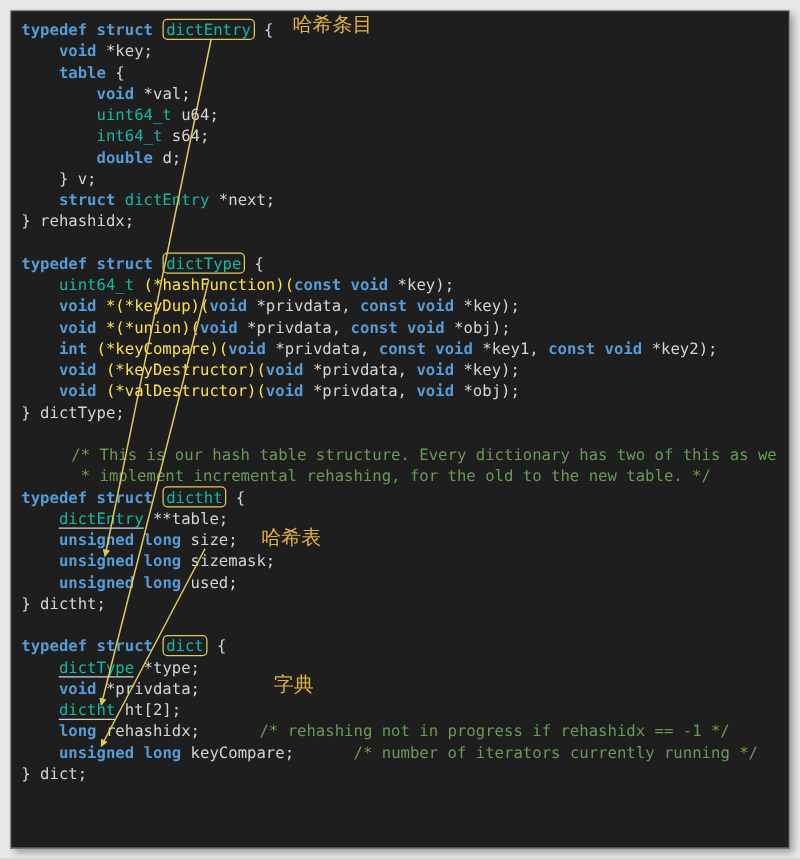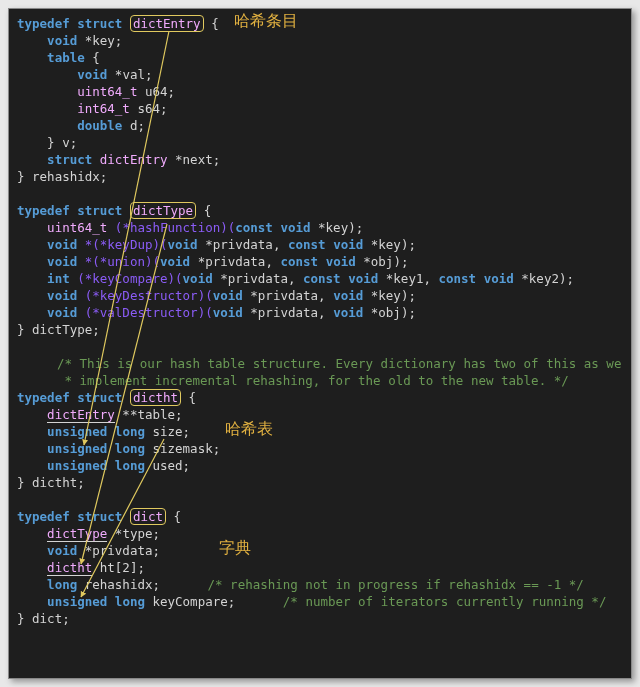--- a/index.html
+++ b/index.html
@@ -1,22 +1,22 @@
 <!DOCTYPE html>
 <html><head>
 <meta charset="utf-8">
 <style>
   html,body{margin:0;padding:0;background:#e8e8e8;}
   body{display:flex;justify-content:center;align-items:flex-start;padding:8px;box-sizing:border-box;}
   .frame{width:624px;height:671px;background:#1e1e1e;border:1px solid #888;box-shadow:3px 3px 6px rgba(0,0,0,0.35);box-sizing:border-box;padding:6px 8px;position:relative;font-family:Consolas,Menlo,monospace;font-size:12.5px;line-height:17px;color:#d4d4d4;overflow:hidden;}
   pre.code{margin:0;white-space:pre;position:relative;z-index:1;}
   .kw{color:#569cd6;font-weight:bold;}       
-  .ty{color:#f0abfc;}
+  .ty{color:#14b8a6;}
   .cm{color:#6a9955;margin-left:40px;}
-  .fn{color:#8b5cf6;}       
+  .fn{color:#fde047;}       
   .box{border:1.5px solid #e0c95f;border-radius:4px;padding:0 2px;}
   .underline{border-bottom:1px solid #d4d4d4;}
   .ann{position:absolute;color:#e0b040;font-family:"Microsoft YaHei","PingFang SC",sans-serif;font-size:16px;z-index:3;}
   svg.arrows{position:absolute;left:0;top:0;width:624px;height:671px;z-index:2;pointer-events:none;}
 </style>
 </head>
 <body>
 
 <div class="frame">
 
@@ -51,21 +51,21 @@
 
 <span class="kw">typedef</span> <span class="kw">struct</span> <span class="ty box">dict</span><span> {</span>
     <span class="ty underline">dictType</span><span> *type;</span>
     <span class="kw">void</span><span> *privdata;</span>
     <span class="ty underline">dictht</span><span> ht[2];</span>
     <span class="kw">long</span><span> rehashidx; </span><span class="cm">/* rehashing not in progress if rehashidx == -1 */</span>
     <span class="kw">unsigned</span> <span class="kw">long</span><span> keyCompare; </span><span class="cm">/* number of iterators currently running */</span>
 <span>} dict;</span></pre>
 
 <div class="ann" style="left:225px;top:3px;">哈希条目</div>
-<div class="ann" style="left:216px;top:413px;font-family:Liberation Mono, monospace;">哈希表</div>
+<div class="ann" style="left:200px;top:413px;">哈希表</div>
 <div class="ann" style="left:210px;top:532px;font-family:Liberation Mono, monospace;">字典</div>
 
 <svg class="arrows">
   <defs>
     <marker id="ah" viewBox="0 0 10 10" refX="9" refY="5" markerWidth="5" markerHeight="5" orient="auto-start-reverse">
       <path d="M0,0 L10,5 L0,10 z" fill="#e0c95f"></path>
     </marker>
   </defs>
 
   <line x1="160" y1="22" x2="75" y2="436" stroke="#e0c95f" stroke-width="1.2" marker-end="url(#ah)"></line>

